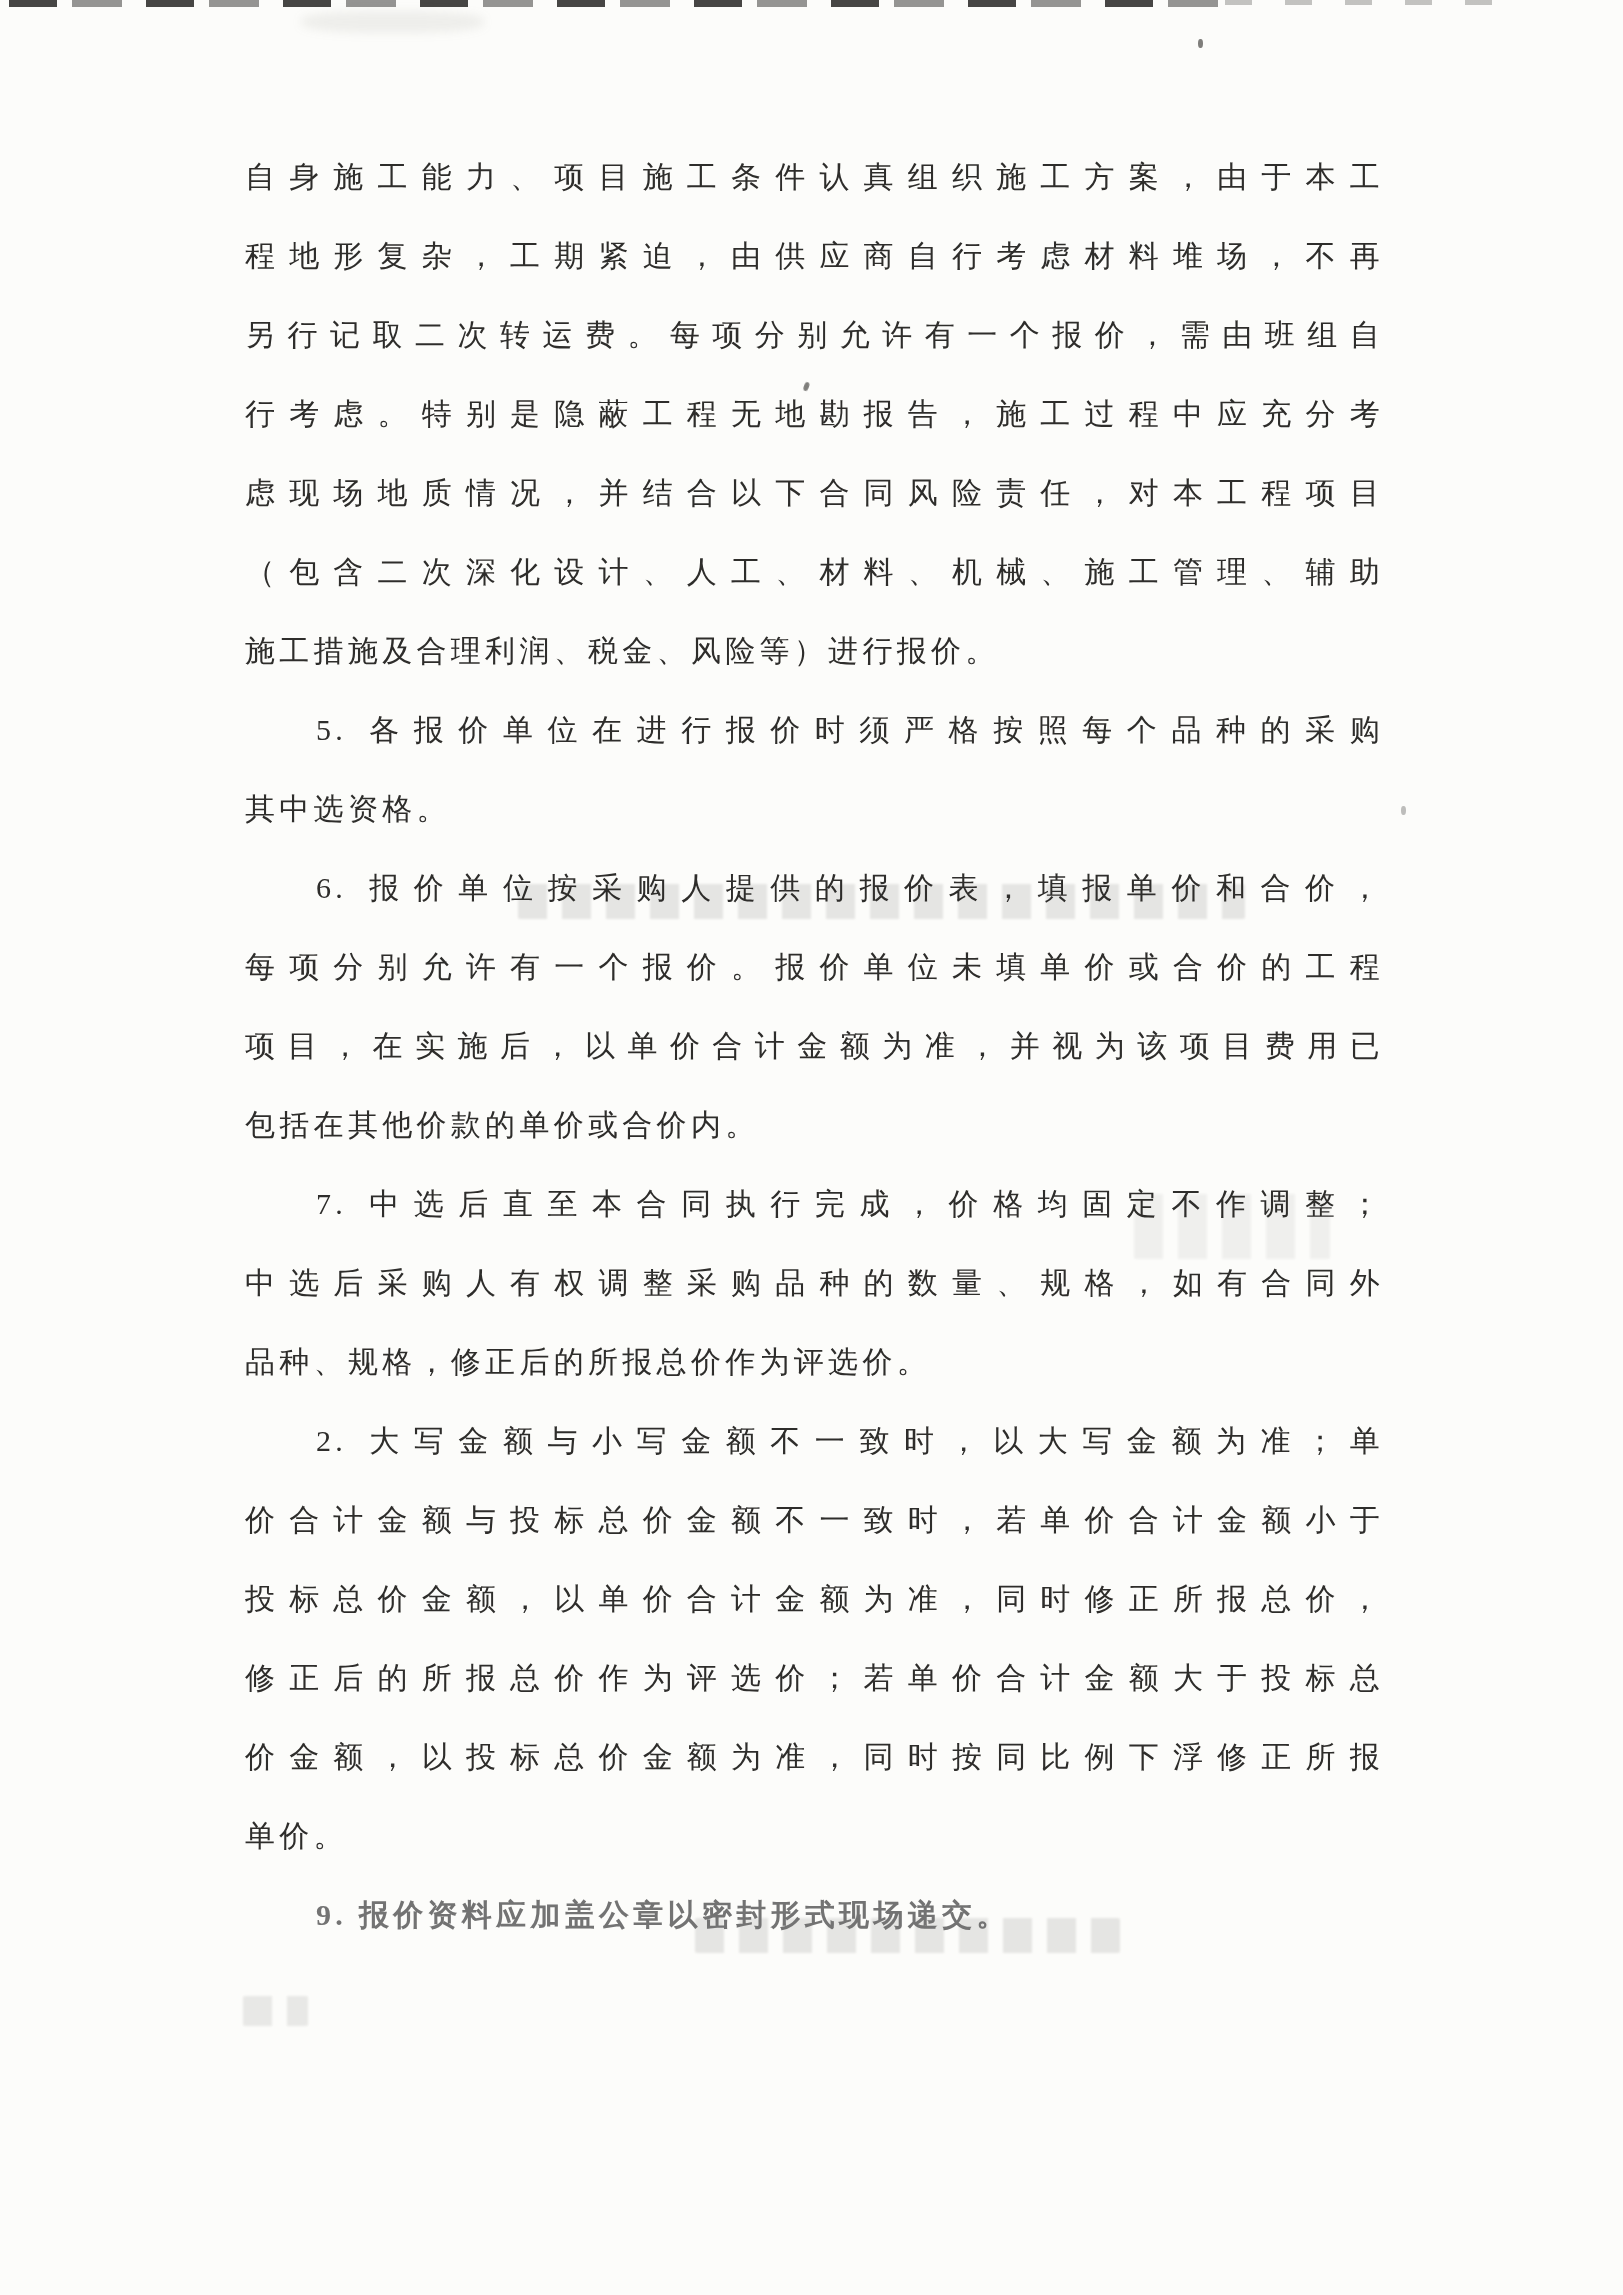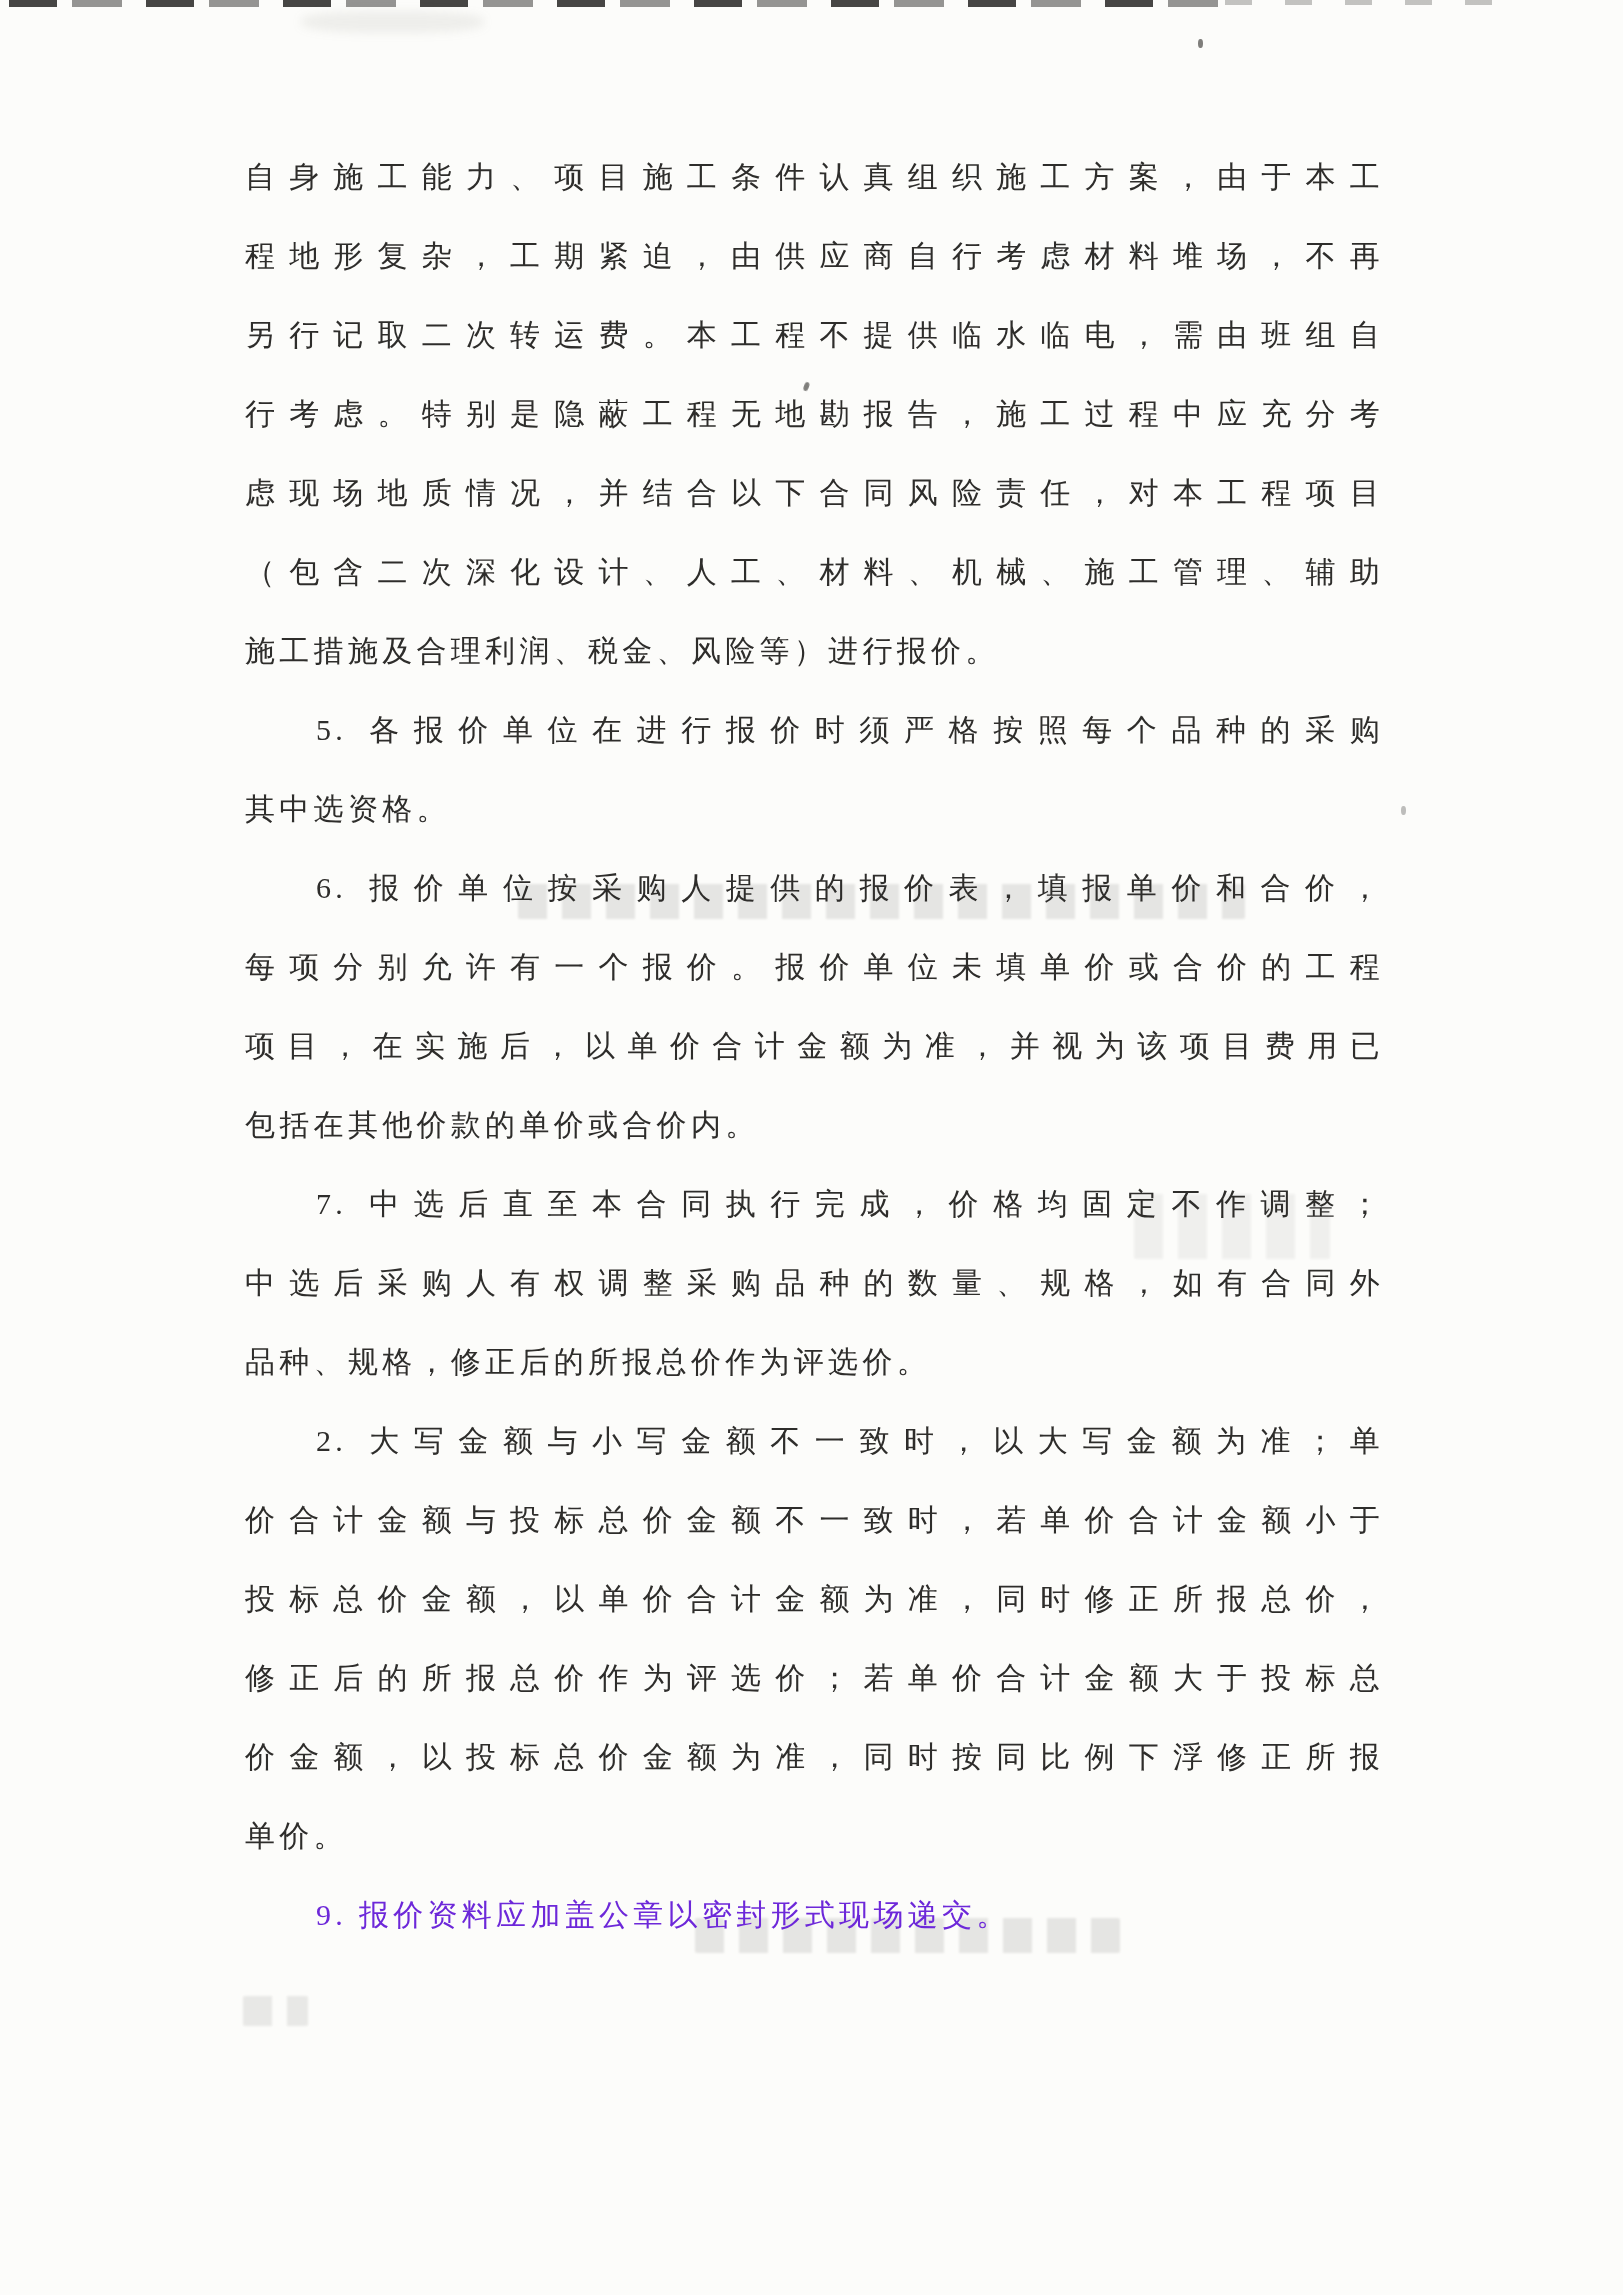--- a/index.html
+++ b/index.html
@@ -30,21 +30,21 @@
     white-space:nowrap;
     text-align:left;
   }
   .line.j{
     white-space:normal;
     text-align:justify;
     text-align-last:justify;
     text-justify:inter-character;
   }
   .line.ind{padding-left:71px;}
-  .line.b{font-weight:400;color:#6d28d9;}
+  .line.b{font-weight:700;color:#737373;}
   
   .artifact{position:absolute;pointer-events:none;}
   .edge-top{
     top:0;left:9.2px;width:1215px;height:7.2px;
     background:repeating-linear-gradient(90deg,
       rgba(45,44,42,.88) 0 48px, rgba(45,44,42,0) 48px 63px,
       rgba(45,44,42,.5) 63px 113px, rgba(45,44,42,0) 113px 137px);
     filter:blur(0.3px);
   }
   .edge-top-tail{
@@ -87,21 +87,21 @@
   <div class="artifact ghost ghost-line14"></div>
   <div class="artifact ghost ghost-line23"></div>
   <div class="artifact ghost ghost-line24"></div>
   <div class="artifact speck speck-1"></div>
   <div class="artifact speck speck-2"></div>
   <div class="artifact speck speck-3"></div>
 
   <div class="textblock" id="textblock">
       <div class="line j">自身施工能力、项目施工条件认真组织施工方案，由于本工</div>
       <div class="line j">程地形复杂，工期紧迫，由供应商自行考虑材料堆场，不再</div>
-      <div class="line j">另行记取二次转运费。本工程不提供临水临电，需由班组自</div>
+      <div class="line j">另行记取二次转运费。每项分别允许有一个报价，需由班组自</div>
       <div class="line j">行考虑。特别是隐蔽工程无地勘报告，施工过程中应充分考</div>
       <div class="line j">虑现场地质情况，并结合以下合同风险责任，对本工程项目</div>
       <div class="line j">（包含二次深化设计、人工、材料、机械、施工管理、辅助</div>
       <div class="line">施工措施及合理利润、税金、风险等）进行报价。</div>
       <div class="line j ind">5. 各报价单位在进行报价时须严格按照每个品种的采购</div>
       <div class="line">其中选资格。</div>
       <div class="line j ind">6. 报价单位按采购人提供的报价表，填报单价和合价，</div>
       <div class="line j">每项分别允许有一个报价。报价单位未填单价或合价的工程</div>
       <div class="line j">项目，在实施后，以单价合计金额为准，并视为该项目费用已</div>
       <div class="line">包括在其他价款的单价或合价内。</div>

